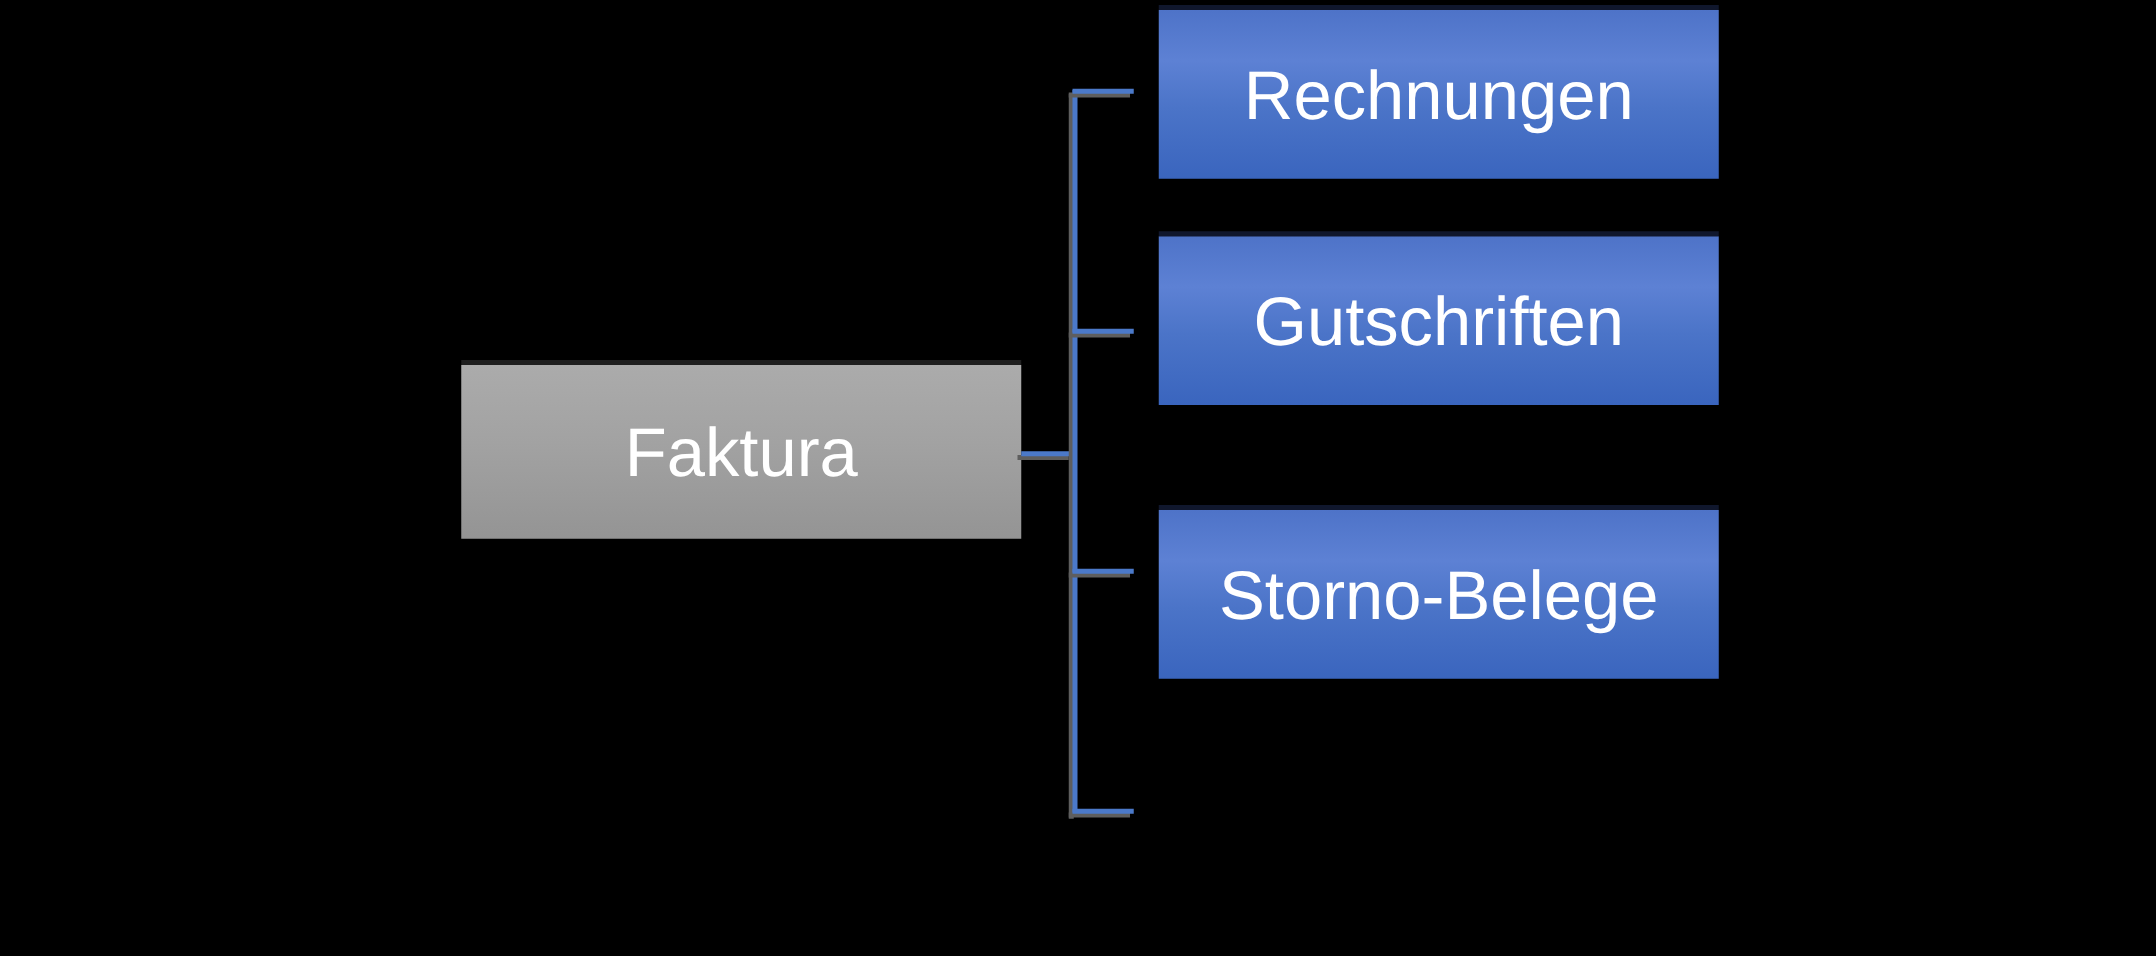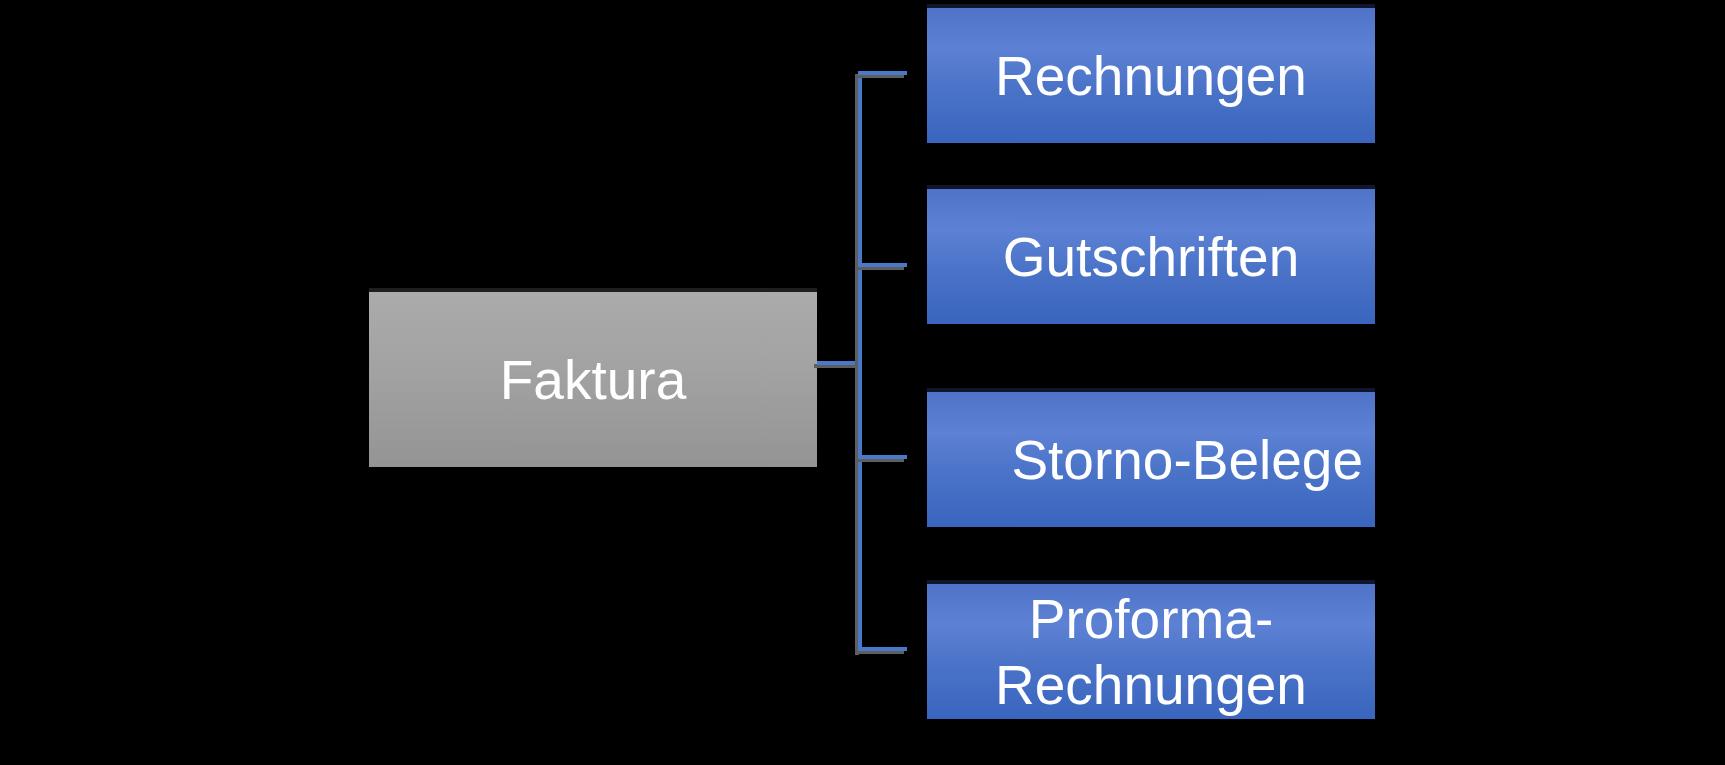--- a/index.html
+++ b/index.html
@@ -24,35 +24,35 @@
     text-align: center;
     color: #ffffff;
     font-size: 55px;
     line-height: 1.2;
     padding: 0 12px;
   }
   .node.root {
     left: 369px;
     top: 288px;
     width: 448px;
-    height: 179px;
+    height: 143px;
     border-top: 4px solid #1f1f1f;
     background: linear-gradient(180deg, #ababab 0%, #a2a2a2 45%, #949494 100%);
   }
   .node.child {
     left: 907px;
     width: 448px;
     height: 139px;
     border-top: 4px solid #10172d;
     background: linear-gradient(180deg, #4e73c8 0%, #5d81d4 30%, #4b74c8 58%, #3a65be 100%);
     margin-left: 20px;
   }
   .child-0 { top: 4px; }
   .child-1 { top: 185px; }
-  .child-2 { top: 388px; justify-content: flex-end; }
+  .child-2 { top: 404px; }
   .child-3 { top: 580px; }
 
   .connector {
     position: absolute;
     background: #4b79c9;
     box-shadow: -3px 3px 0 0 #5e5e5e;
   }
   .conn-root {
     left: 817px;
     top: 361px;
@@ -93,17 +93,14 @@
 
   <div class="node child child-0">
     <span>Rechnungen</span>
   </div>
   <div class="node child child-1">
     <span>Gutschriften</span>
   </div>
   <div class="node child child-2">
     <span>Storno-Belege</span>
   </div>
-  <div class="node child child-3">
-    <span>Proforma-Rechnungen</span>
-  </div>
 
 </div>
 
 </body></html>

